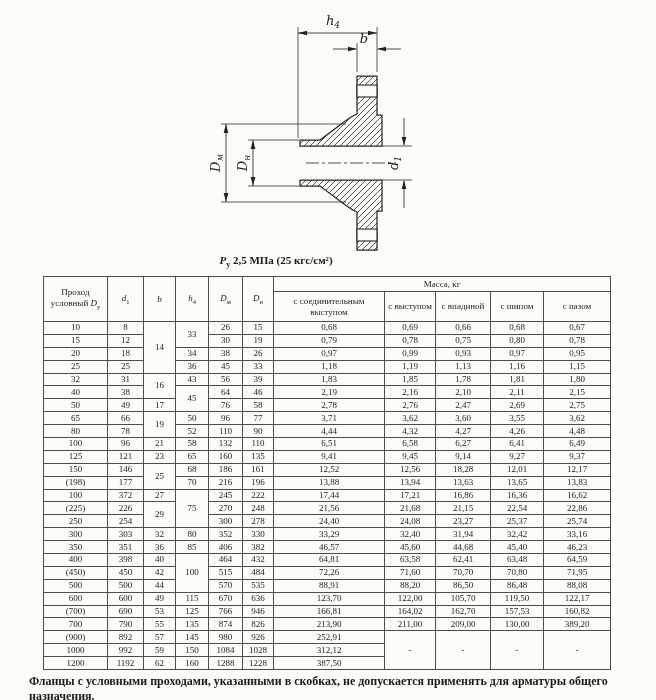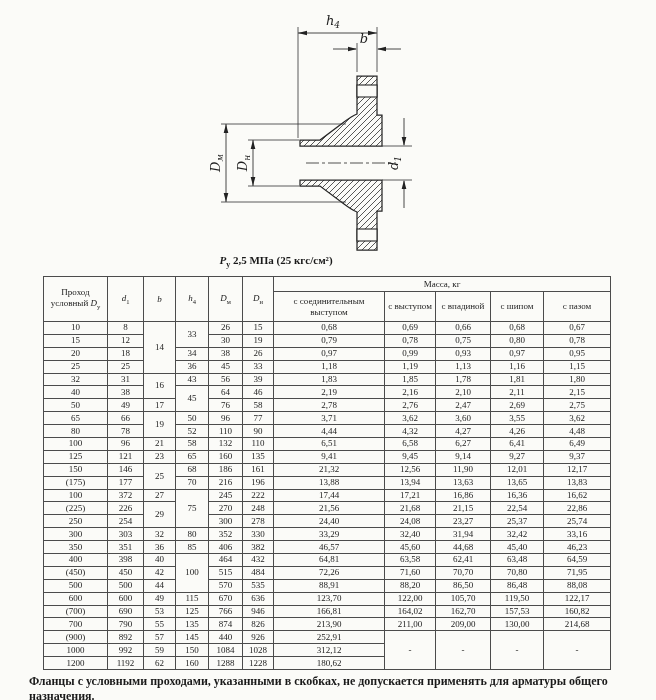--- a/index.html
+++ b/index.html
@@ -290,28 +290,28 @@
           <td>9,27</td>
           <td>9,37</td>
         </tr>
         <tr>
           <td>150</td>
           <td>146</td>
           <td rowspan="2">25</td>
           <td>68</td>
           <td>186</td>
           <td>161</td>
-          <td>21,32</td>
+          <td>12,52</td>
           <td>12,56</td>
-          <td>11,90</td>
+          <td>18,28</td>
           <td>12,01</td>
           <td>12,17</td>
         </tr>
         <tr>
-          <td>(175)</td>
+          <td>(198)</td>
           <td>177</td>
           <td>70</td>
           <td>216</td>
           <td>196</td>
           <td>13,88</td>
           <td>13,94</td>
           <td>13,63</td>
           <td>13,65</td>
           <td>13,83</td>
         </tr>
@@ -444,28 +444,28 @@
           <td>700</td>
           <td>790</td>
           <td>55</td>
           <td>135</td>
           <td>874</td>
           <td>826</td>
           <td>213,90</td>
           <td>211,00</td>
           <td>209,00</td>
           <td>130,00</td>
-          <td>214,68</td>
+          <td>389,20</td>
         </tr>
         <tr>
           <td>(900)</td>
           <td>892</td>
           <td>57</td>
           <td>145</td>
-          <td>440</td>
+          <td>980</td>
           <td>926</td>
           <td>252,91</td>
           <td rowspan="3">-</td>
           <td rowspan="3">-</td>
           <td rowspan="3">-</td>
           <td rowspan="3">-</td>
         </tr>
         <tr>
           <td>1000</td>
           <td>992</td>
@@ -475,19 +475,19 @@
           <td>1028</td>
           <td>312,12</td>
         </tr>
         <tr>
           <td>1200</td>
           <td>1192</td>
           <td>62</td>
           <td>160</td>
           <td>1288</td>
           <td>1228</td>
-          <td>180,62</td>
+          <td>387,50</td>
         </tr>
       </tbody>
   </table>
 </div>
 
 <div class="footnote">Фланцы с условными проходами, указанными в скобках, не допускается применять для арматуры общего назначения.</div>
 
 </body></html>

